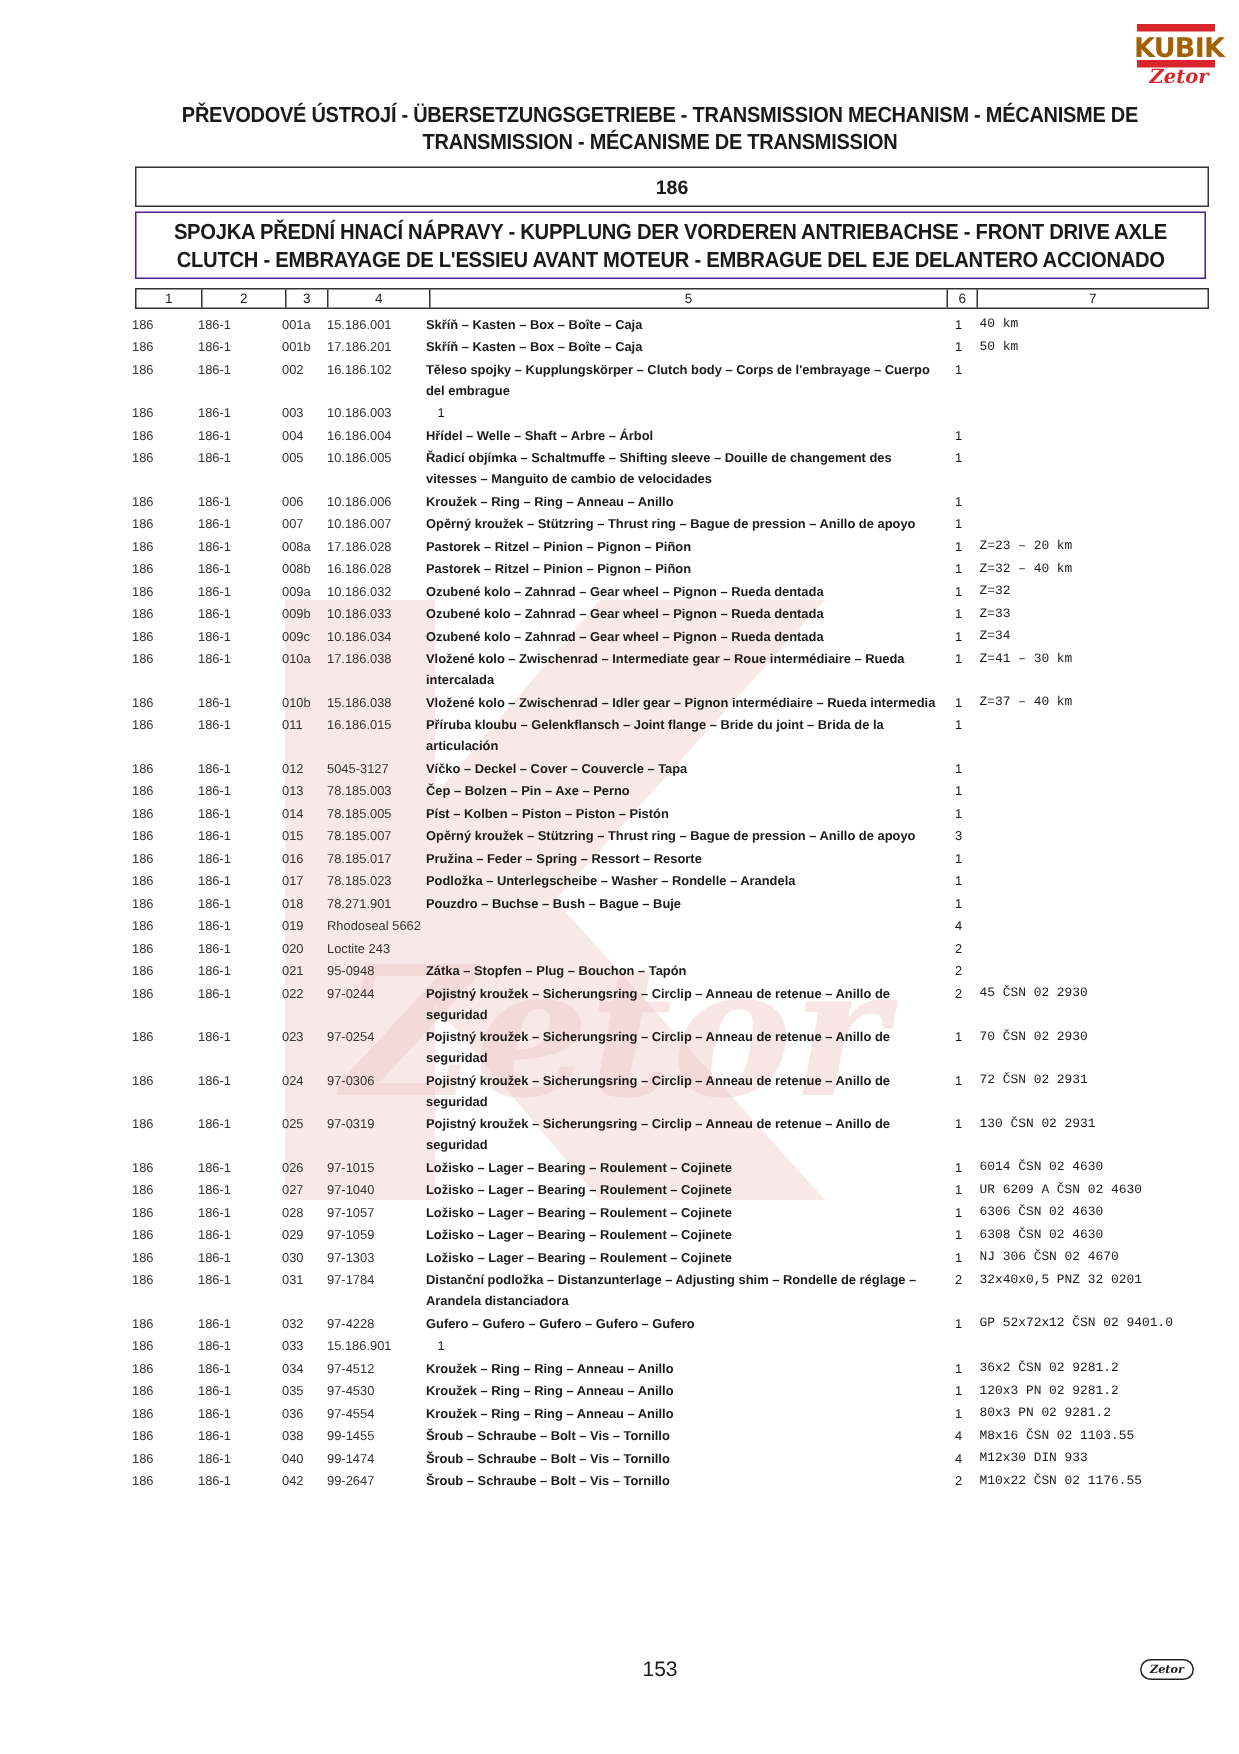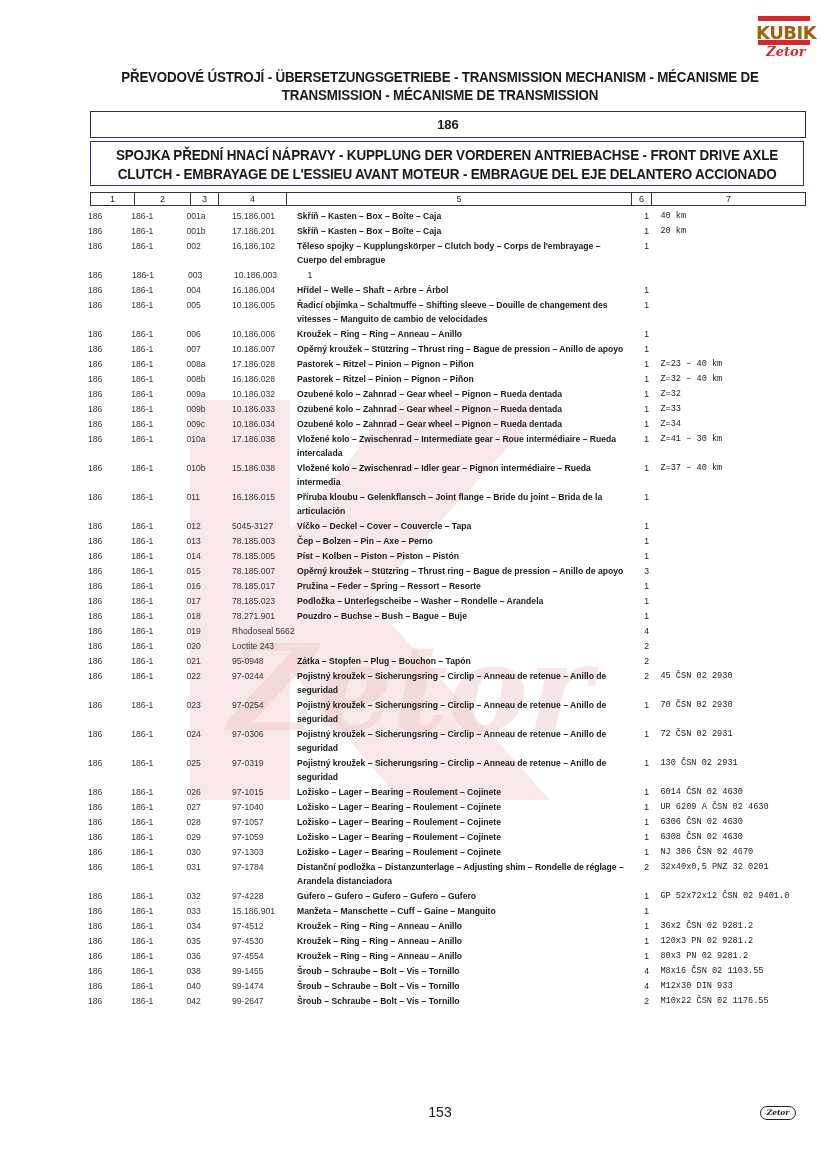--- a/index.html
+++ b/index.html
@@ -19,21 +19,21 @@
   .box-sub { position: absolute; left: 90px; top: 141px; width: 714px; height: 45px; border: 1px solid #4c1d95;
              text-align: center; font-weight: bold; font-size: 14.5px; line-height: 19px; padding-top: 4px; box-sizing: border-box;
              letter-spacing: -0.2px; }
   .box-sub span { display: inline-block; transform: scaleX(0.93); transform-origin: center; white-space: nowrap; }
   .col-head { position: absolute; left: 90px; top: 192px; width: 714px; height: 12px; border: 1px solid #333; display: flex; }
   .col-head div { font-size: 9px; text-align: center; line-height: 12px; border-right: 1px solid #333; box-sizing: border-box; }
   .col-head div:last-child { border-right: none; }
   .rows { position: absolute; left: 88px; top: 209px; width: 720px; }
   .row { display: flex; font-size: 8.6px; line-height: 14px; margin-bottom: 1px; }
   .c1 { width: 44px; } .c2 { width: 56px; } .c3 { width: 26px; text-align: left; padding-right: 6px; box-sizing: border-box; width: 30px; }
-  .c4 { width: 66px; margin-left: 16px; } .c5 { width: 345px; padding-right: 4px; box-sizing: border-box; font-weight: bold; }
+  .c4 { width: 66px; } .c5 { width: 345px; padding-right: 4px; box-sizing: border-box; font-weight: bold; }
   .c6 { width: 20px; text-align: center; } .c7 { width: 150px; padding-left: 4px; font-family: Liberation Mono, monospace; }
   .c1, .c2, .c3, .c4 { color: #333; }
   .page-num { position: absolute; top: 1104px; left: 380px; width: 120px; text-align: center; font-size: 14px; }
   .footer-logo { position: absolute; top: 1106px; left: 760px; width: 34px; height: 12px; border: 1px solid #222; border-radius: 7px;
                  font-size: 7.5px; font-style: italic; font-weight: bold; text-align: center; line-height: 12px; font-family: "DejaVu Serif", serif; }
 </style>
 </head>
 <body>
 
 <svg class="watermark" viewBox="0 0 480 420">
@@ -80,21 +80,21 @@
       <div class="c6">1</div>
       <div class="c7">40 km</div>
     </div>
     <div class="row">
       <div class="c1">186</div>
       <div class="c2">186-1</div>
       <div class="c3">001b</div>
       <div class="c4">17.186.201</div>
       <div class="c5">Skříň – Kasten – Box – Boîte – Caja</div>
       <div class="c6">1</div>
-      <div class="c7">20 km</div>
+      <div class="c7">50 km</div>
     </div>
     <div class="row">
       <div class="c1">186</div>
       <div class="c2">186-1</div>
       <div class="c3">002</div>
       <div class="c4">16.186.102</div>
       <div class="c5">Těleso spojky – Kupplungskörper – Clutch body – Corps de l'embrayage – Cuerpo del embrague</div>
       <div class="c6">1</div>
       <div class="c7"></div>
     </div>
@@ -142,21 +142,21 @@
       <div class="c6">1</div>
       <div class="c7"></div>
     </div>
     <div class="row">
       <div class="c1">186</div>
       <div class="c2">186-1</div>
       <div class="c3">008a</div>
       <div class="c4">17.186.028</div>
       <div class="c5">Pastorek – Ritzel – Pinion – Pignon – Piñon</div>
       <div class="c6">1</div>
-      <div class="c7">Z=23 – 40 km</div>
+      <div class="c7">Z=23 – 20 km</div>
     </div>
     <div class="row">
       <div class="c1">186</div>
       <div class="c2">186-1</div>
       <div class="c3">008b</div>
       <div class="c4">16.186.028</div>
       <div class="c5">Pastorek – Ritzel – Pinion – Pignon – Piñon</div>
       <div class="c6">1</div>
       <div class="c7">Z=32 – 40 km</div>
     </div>
@@ -401,21 +401,20 @@
       <div class="c4">97-4228</div>
       <div class="c5">Gufero – Gufero – Gufero – Gufero – Gufero</div>
       <div class="c6">1</div>
       <div class="c7">GP 52x72x12 ČSN 02 9401.0</div>
     </div>
     <div class="row">
       <div class="c1">186</div>
       <div class="c2">186-1</div>
       <div class="c3">033</div>
       <div class="c4">15.186.901</div>
-      <div class="c5">Manžeta – Manschette – Cuff – Gaine – Manguito</div>
       <div class="c6">1</div>
       <div class="c7"></div>
     </div>
     <div class="row">
       <div class="c1">186</div>
       <div class="c2">186-1</div>
       <div class="c3">034</div>
       <div class="c4">97-4512</div>
       <div class="c5">Kroužek – Ring – Ring – Anneau – Anillo</div>
       <div class="c6">1</div>

